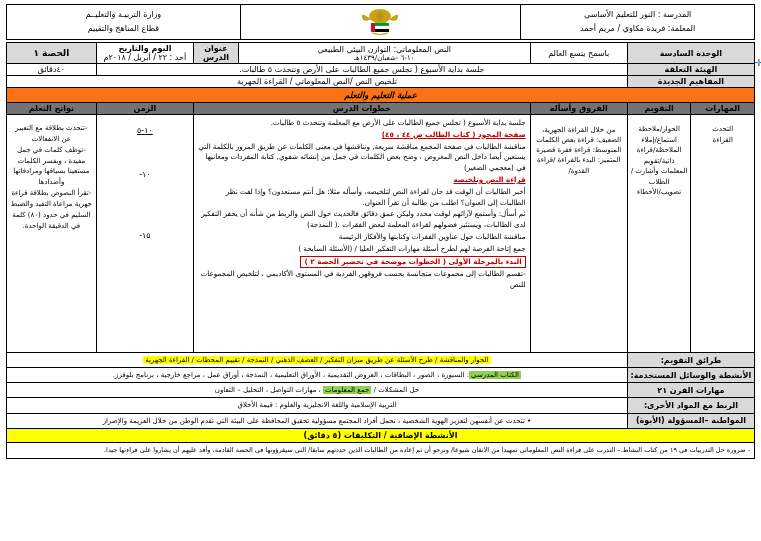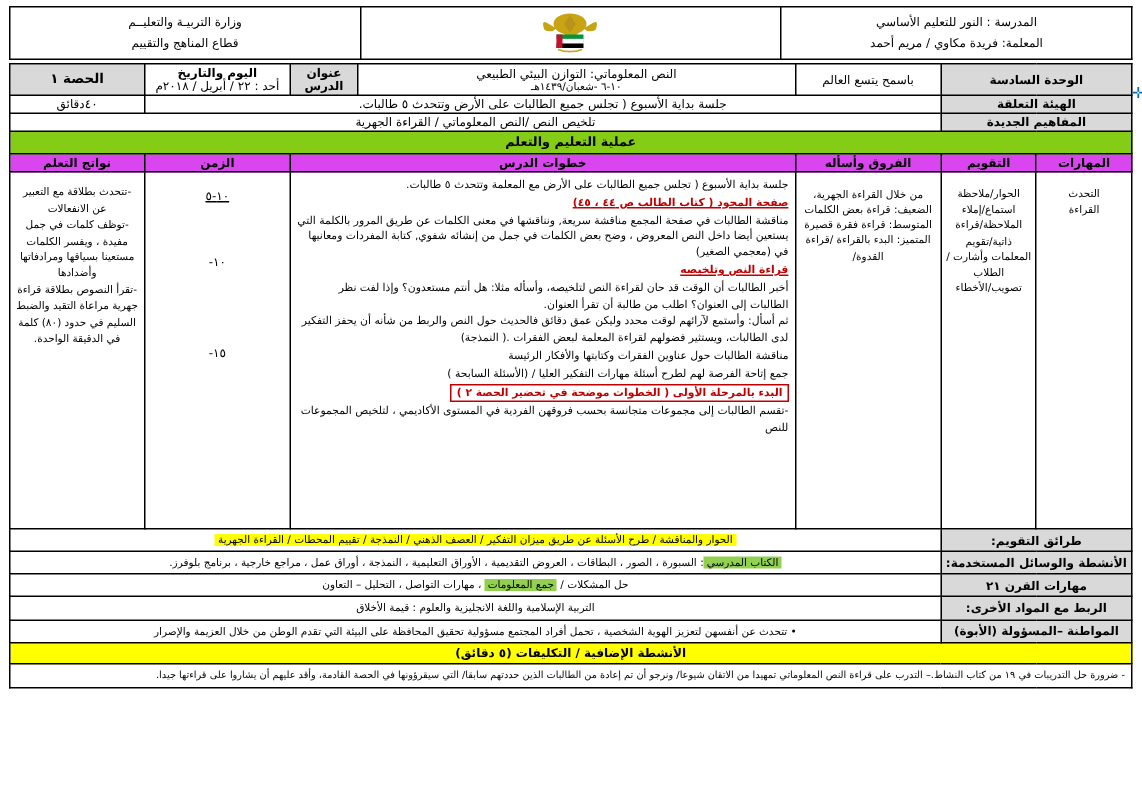--- a/index.html
+++ b/index.html
@@ -17,25 +17,25 @@
   .top .cellpad{padding:3px 4px;font-size:8px;line-height:1.6;}
   .emblem{text-align:center;padding:2px;}
   .emblem-art{display:inline-block;width:46px;height:30px;position:relative;}
   .falcon{font-size:19px;line-height:19px;color:#c8a415;}
   .ministry{font-size:8px;line-height:1.7;text-align:center;}
   .school-line{font-size:8px;line-height:1.75;text-align:center;}
   
   .doc-title{text-align:center;font-size:10px;font-weight:bold;padding:3px 0 2px;letter-spacing:0;}
   
   .lbl{background:#d9d9d9;font-weight:bold;text-align:center;font-size:8px;}
-  .lbl-dark{background:#d946ef;font-weight:bold;text-align:center;font-size:8px;}
+  .lbl-dark{background:#737373;font-weight:bold;text-align:center;font-size:8px;}
   .val{text-align:center;font-size:8px;}
   .bold{font-weight:normal;}
   .center{text-align:center;}
-  .sec-band{background:#84cc16;text-align:center;font-weight:bold;font-size:8.5px;padding:2px 0;}
+  .sec-band{background:#f97316;text-align:center;font-weight:bold;font-size:8.5px;padding:2px 0;font-style:italic;}
   .cellsm{font-size:7px;line-height:1.45;padding:2px 3px;}
   .plan-col{font-size:7.2px;line-height:1.5;text-align:right;padding:3px 4px;}
   .plan-col p{margin:0 0 1px;}
   .objs{font-size:7px;line-height:1.55;text-align:center;padding:2px 3px;}
   .time-col{font-size:8px;text-align:center;line-height:2.2;}
   .vert{font-size:7px;line-height:1.5;text-align:center;}
   .foot-band{background:#ffff00;text-align:center;font-weight:bold;font-size:8px;padding:2px 0;}
   .foot-note{font-size:6.5px;line-height:1.5;text-align:right;padding:3px 4px;}
   .sign{font-size:7px;text-align:center;padding:2px 0;}
   .plus{position:absolute;top:57px;right:-2px;font-size:10px;color:#0070c0;}

